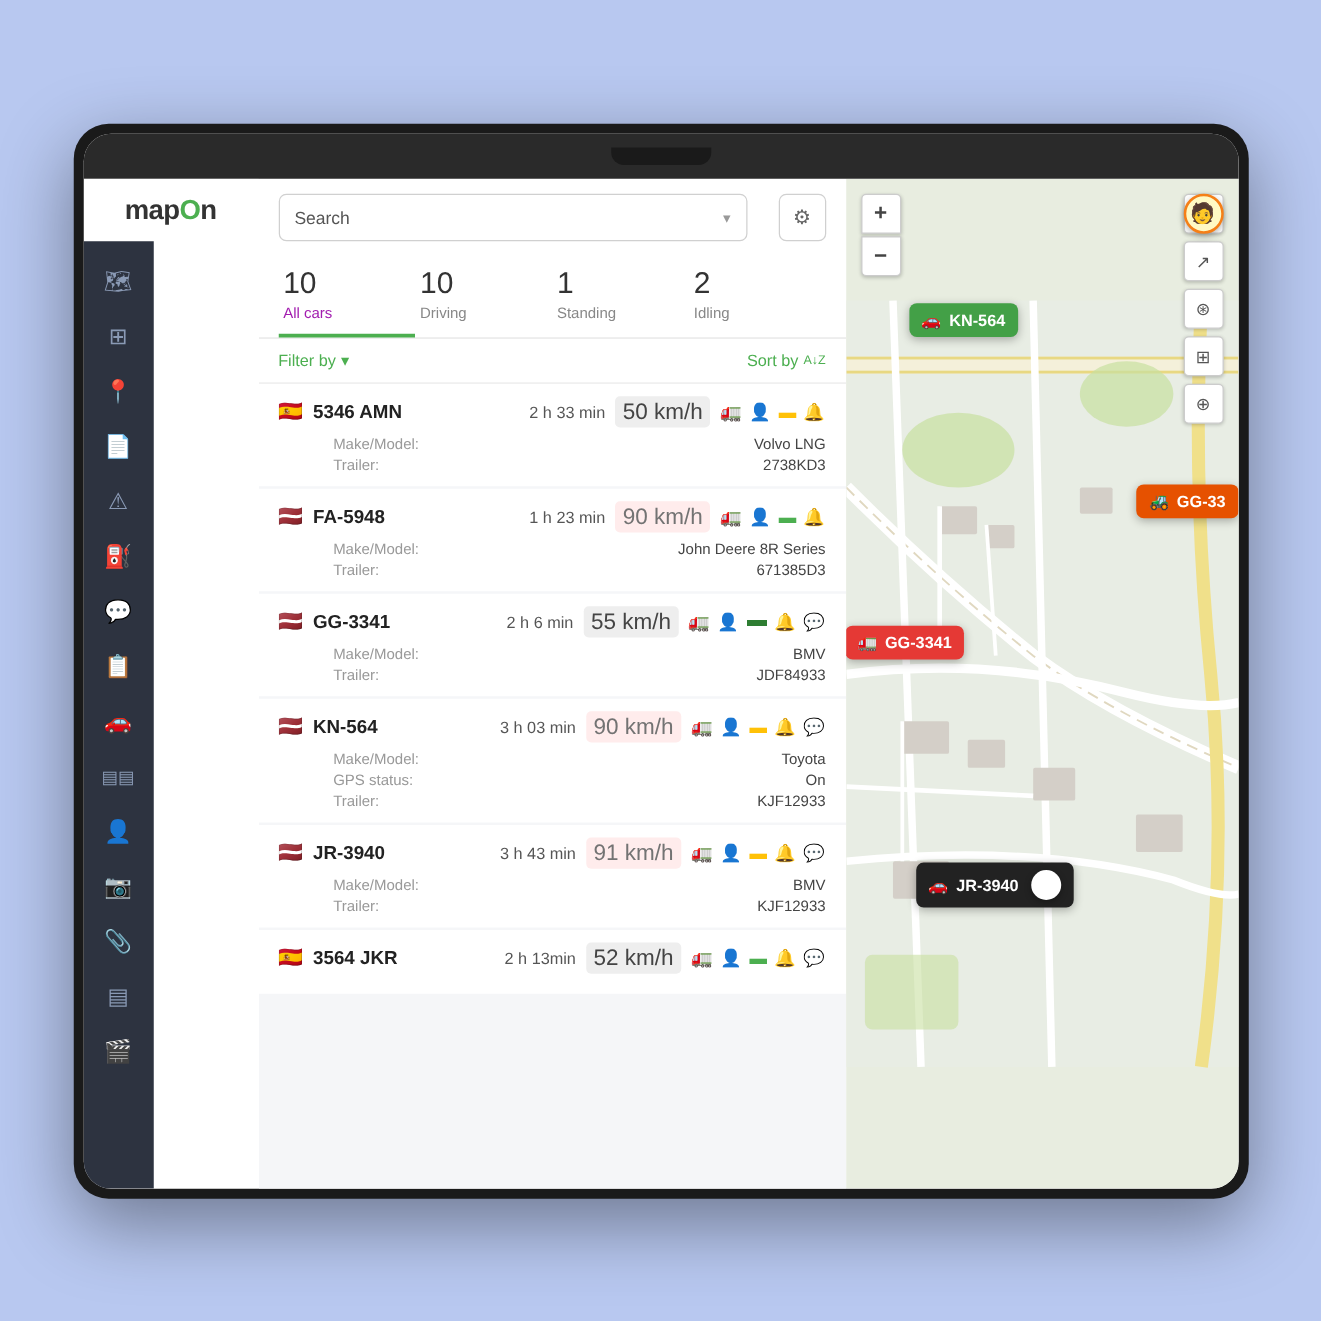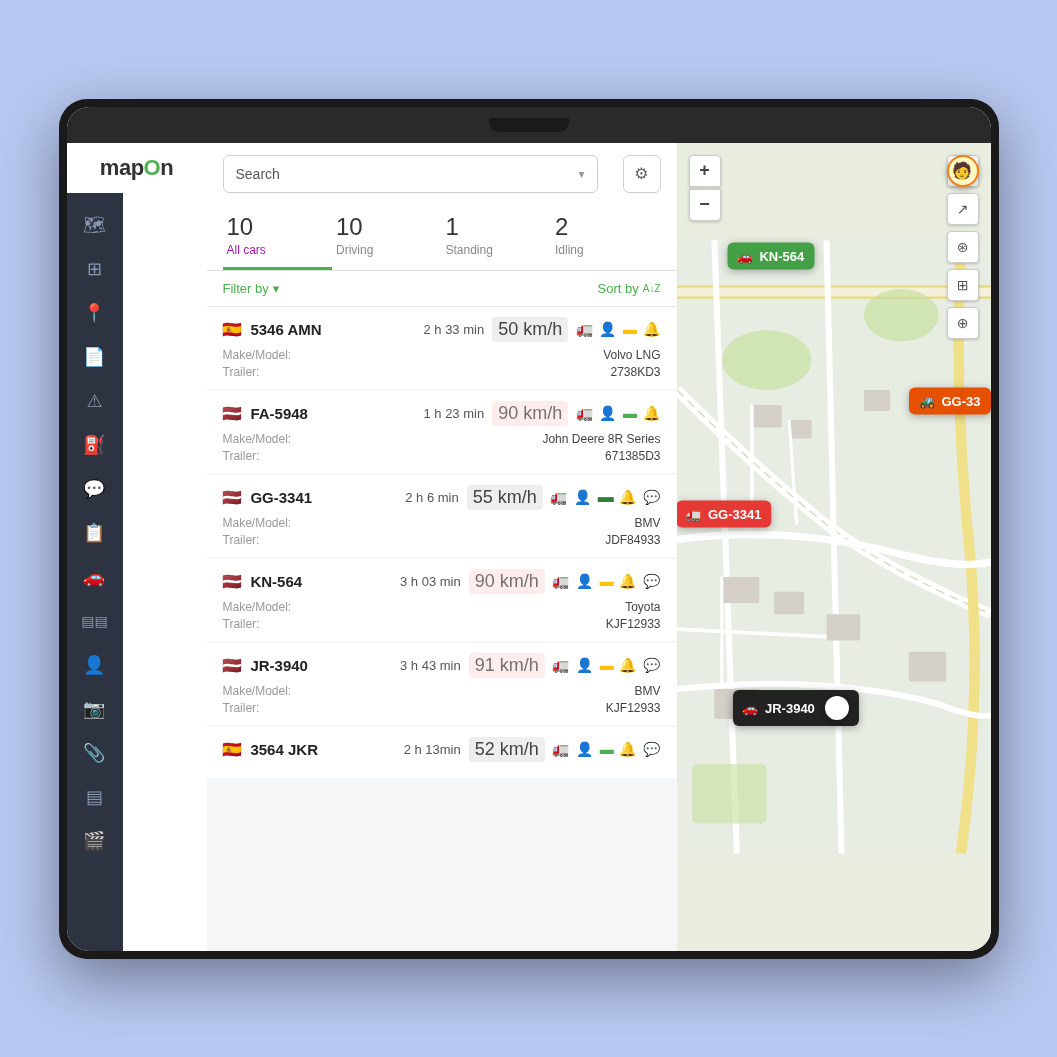--- a/index.html
+++ b/index.html
@@ -258,20 +258,21 @@
     }
     .vehicle-detail-row {
       display: flex;
       justify-content: space-between;
       font-size: 12px;
       color: #666;
       margin-top: 3px;
     }
     .detail-label {
       color: #999;
+      margin-left: 44px;
     }
     .detail-value {
       color: #444;
     }
     
     .map-area {
       flex: 1;
       position: relative;
       overflow: hidden;
       background: #e8ede0;
@@ -548,20 +549,24 @@
                     <span>🔔</span>
                     <span>💬</span>
                   </div>
                 </div>
               </div>
               <div class="vehicle-detail-row">
                 <span class="detail-label">Make/Model:</span>
                 <span class="detail-value">Toyota</span>
               </div>
               <div class="vehicle-detail-row">
+                <span class="detail-label">GPS status:</span>
+                <span class="detail-value">On</span>
+              </div>
+              <div class="vehicle-detail-row">
                 <span class="detail-label">Trailer:</span>
                 <span class="detail-value">KJF12933</span>
               </div>
             </div>
 
             <div class="vehicle-item">
               <div class="vehicle-main-row">
                 <div class="vehicle-id-area">
                   <span class="flag">🇱🇻</span>
                   <span class="vehicle-id">JR-3940</span>

